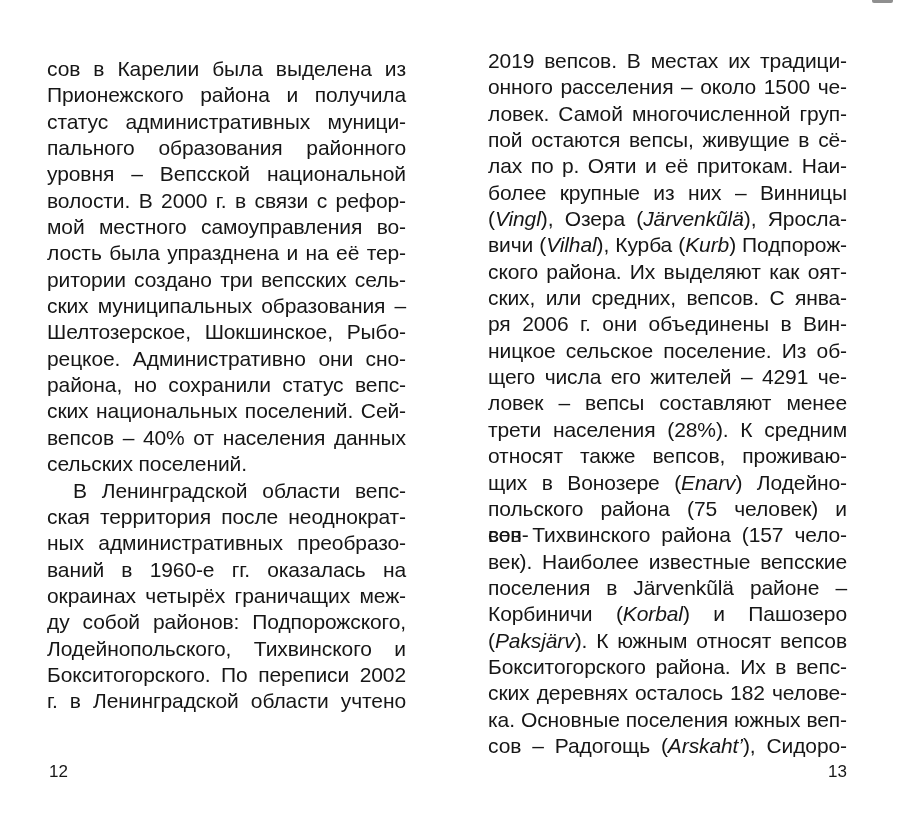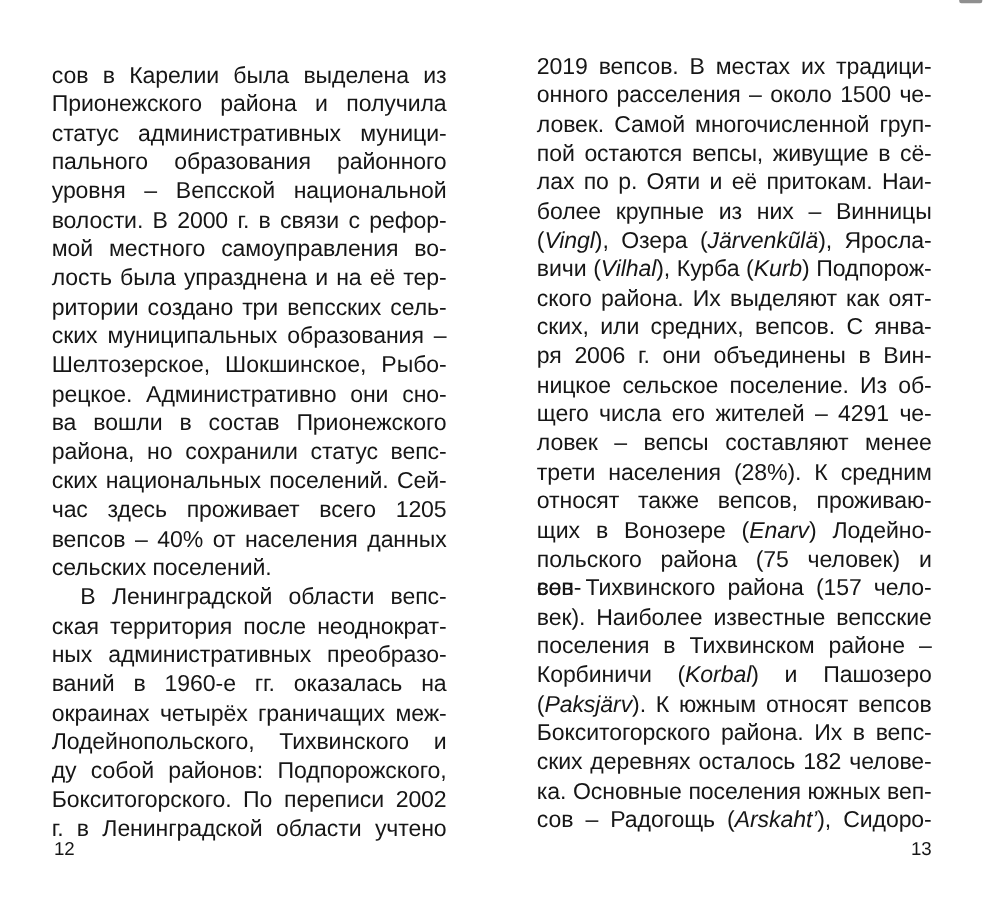--- a/index.html
+++ b/index.html
@@ -82,33 +82,31 @@
         <div class="line"><span>статус административных муници-</span></div>
         <div class="line"><span>пального образования районного</span></div>
         <div class="line"><span>уровня – Вепсской национальной</span></div>
         <div class="line"><span>волости. В 2000 г. в связи с рефор-</span></div>
         <div class="line"><span>мой местного самоуправления во-</span></div>
         <div class="line"><span>лость была упразднена и на её тер-</span></div>
         <div class="line"><span>ритории создано три вепсских сель-</span></div>
         <div class="line"><span>ских муниципальных образования –</span></div>
         <div class="line"><span>Шелтозерское, Шокшинское, Рыбо-</span></div>
         <div class="line"><span>рецкое. Административно они сно-</span></div>
-        <div class="line"><span>ва вошли в состав Прионежского</span></div>
         <div class="line"><span>района, но сохранили статус вепс-</span></div>
         <div class="line"><span>ских национальных поселений. Сей-</span></div>
-        <div class="line"><span>час здесь проживает всего 1205</span></div>
         <div class="line"><span>вепсов – 40% от населения данных</span></div>
         <div class="line par-end"><span>сельских поселений.</span></div>
         <div class="line indent"><span>В Ленинградской области вепс-</span></div>
         <div class="line"><span>ская территория после неоднократ-</span></div>
         <div class="line"><span>ных административных преобразо-</span></div>
         <div class="line"><span>ваний в 1960-е гг. оказалась на</span></div>
         <div class="line"><span>окраинах четырёх граничащих меж-</span></div>
+        <div class="line"><span>ду собой районов: Подпорожского,</span></div>
         <div class="line"><span>Лодейнопольского, Тихвинского и</span></div>
-        <div class="line"><span>ду собой районов: Подпорожского,</span></div>
         <div class="line"><span>Бокситогорского. По переписи 2002</span></div>
         <div class="line"><span>г. в Ленинградской области учтено</span></div>
       </div>
     <div class="pagenum pagenum-left">12</div>
   </div>
 
   <div>
     <div class="textcol textcol-right">
         <div class="line"><span>2019 вепсов. В местах их традици-</span></div>
         <div class="line"><span>онного расселения – около 1500 че-</span></div>
@@ -123,21 +121,21 @@
         <div class="line"><span>ря 2006 г. они объединены в Вин-</span></div>
         <div class="line"><span>ницкое сельское поселение. Из об-</span></div>
         <div class="line"><span>щего числа его жителей – 4291 че-</span></div>
         <div class="line"><span>ловек – вепсы составляют менее</span></div>
         <div class="line"><span>трети населения (28%). К средним</span></div>
         <div class="line"><span>относят также вепсов, проживаю-</span></div>
         <div class="line"><span>щих в Вонозере (</span><i>Enarv</i><span>) Лодейно-</span></div>
         <div class="line"><span>польского района (75 человек) и веп-</span></div>
         <div class="line"><span>сов Тихвинского района (157 чело-</span></div>
         <div class="line"><span>век). Наиболее известные вепсские</span></div>
-        <div class="line"><span>поселения в Тихвинском районе –</span></div>
+        <div class="line"><span>поселения в Järvenkũlä районе –</span></div>
         <div class="line"><span>Корбиничи (</span><i>Korbal</i><span>) и Пашозеро</span></div>
         <div class="line"><span>(</span><i>Paksjärv</i><span>). К южным относят вепсов</span></div>
         <div class="line"><span>Бокситогорского района. Их в вепс-</span></div>
         <div class="line"><span>ских деревнях осталось 182 челове-</span></div>
         <div class="line"><span>ка. Основные поселения южных веп-</span></div>
         <div class="line"><span>сов – Радогощь (</span><i>Arskaht’</i><span>), Сидоро-</span></div>
       </div>
     <div class="pagenum pagenum-right">13</div>
   </div>
 

